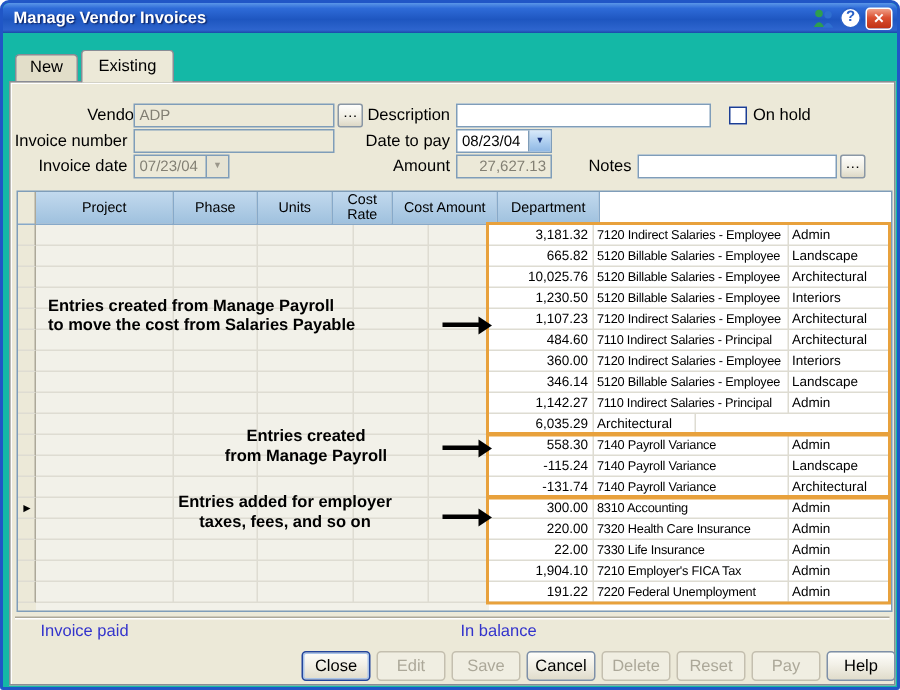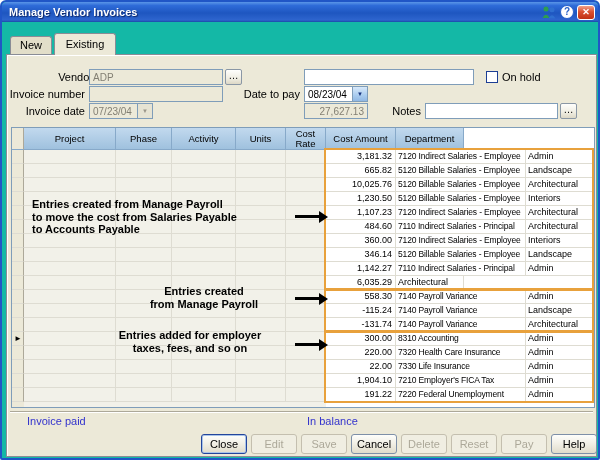--- a/index.html
+++ b/index.html
@@ -78,48 +78,49 @@
   </div>
 
   <div class="tab tab-new">New</div>
   <div class="tab tab-existing">Existing</div>
 
   <div class="tabpage">
 
     <div class="lbl" style="left:8px;top:16px;width:78px;">Vendor</div>
     <div class="field dis" style="left:82px;top:14px;width:134px;">ADP</div>
     <div class="mini" style="left:218px;top:14px;">…</div>
+    <div class="lbl" style="left:183px;top:16px;width:110px;">Description</div>
     <div class="field" style="left:297px;top:14px;width:170px;"></div>
     <div class="chk" style="left:479px;top:16px;"></div>
     <div class="lbl-l" style="left:495px;top:16px;">On hold</div>
 
     <div class="lbl" style="left:0;top:33px;width:78px;">Invoice number</div>
     <div class="field dis" style="left:82px;top:31px;width:134px;"></div>
     <div class="lbl" style="left:183px;top:33px;width:110px;">Date to pay</div>
     <div class="combo" style="left:297px;top:31px;width:64px;">
       <span class="cval">08/23/04</span>
       <span class="carr">▼</span>
     </div>
 
     <div class="lbl" style="left:0;top:50px;width:78px;">Invoice date</div>
     <div class="combo dis" style="left:82px;top:48px;width:64px;">
       <span class="cval">07/23/04</span>
       <span class="carr">▼</span>
     </div>
+    <div class="lbl" style="left:183px;top:50px;width:110px;">Amount</div>
     <div class="field dis ra" style="left:297px;top:48px;width:64px;">27,627.13</div>
     <div class="lbl" style="left:352px;top:50px;width:62px;">Notes</div>
     <div class="field" style="left:418px;top:48px;width:133px;"></div>
     <div class="mini" style="left:553px;top:48px;">…</div>
 
     <div class="grid">
       <div class="ghead">
           <div class="hcell hsel" style="width: 12px;"></div>
           <div class="hcell" style="width: 92px;">Project</div>
           <div class="hcell" style="width: 56px;">Phase</div>
-          <div class="hcell" style="width: 64px;">Activity</div>
           <div class="hcell" style="width: 50px;">Units</div>
           <div class="hcell" style="width: 40px;">Cost Rate</div>
           <div class="hcell" style="width: 70px;">Cost Amount</div>
           <div class="hcell" style="width: 68px;">Department</div>
         </div>
       <div class="gbody">
           <div class="grow">
             <div class="gcell c0" style="width: 12px;"></div>
             <div class="gcell c1" style="width: 92px;"></div>
             <div class="gcell c2" style="width: 56px;"></div>
@@ -315,21 +316,20 @@
             <div class="gcell c6" style="width: 70px;">191.22</div>
             <div class="gcell c7" style="width: 130px;">7220 Federal Unemployment</div>
             <div class="gcell c8" style="width: 68px;">Admin</div>
           </div>
         </div>
       <div class="rowsel" style="top: 206px;">►</div>
 
       <div class="ann ann1">
         <div>Entries created from Manage Payroll</div>
         <div>to move the cost from Salaries Payable</div>
-        <div>to Accounts Payable</div>
       </div>
       <div class="arrow a1"></div>
 
       <div class="ann ann2">
         <div>Entries created</div>
         <div>from Manage Payroll</div>
       </div>
       <div class="arrow a2"></div>
 
       <div class="ann ann3">

